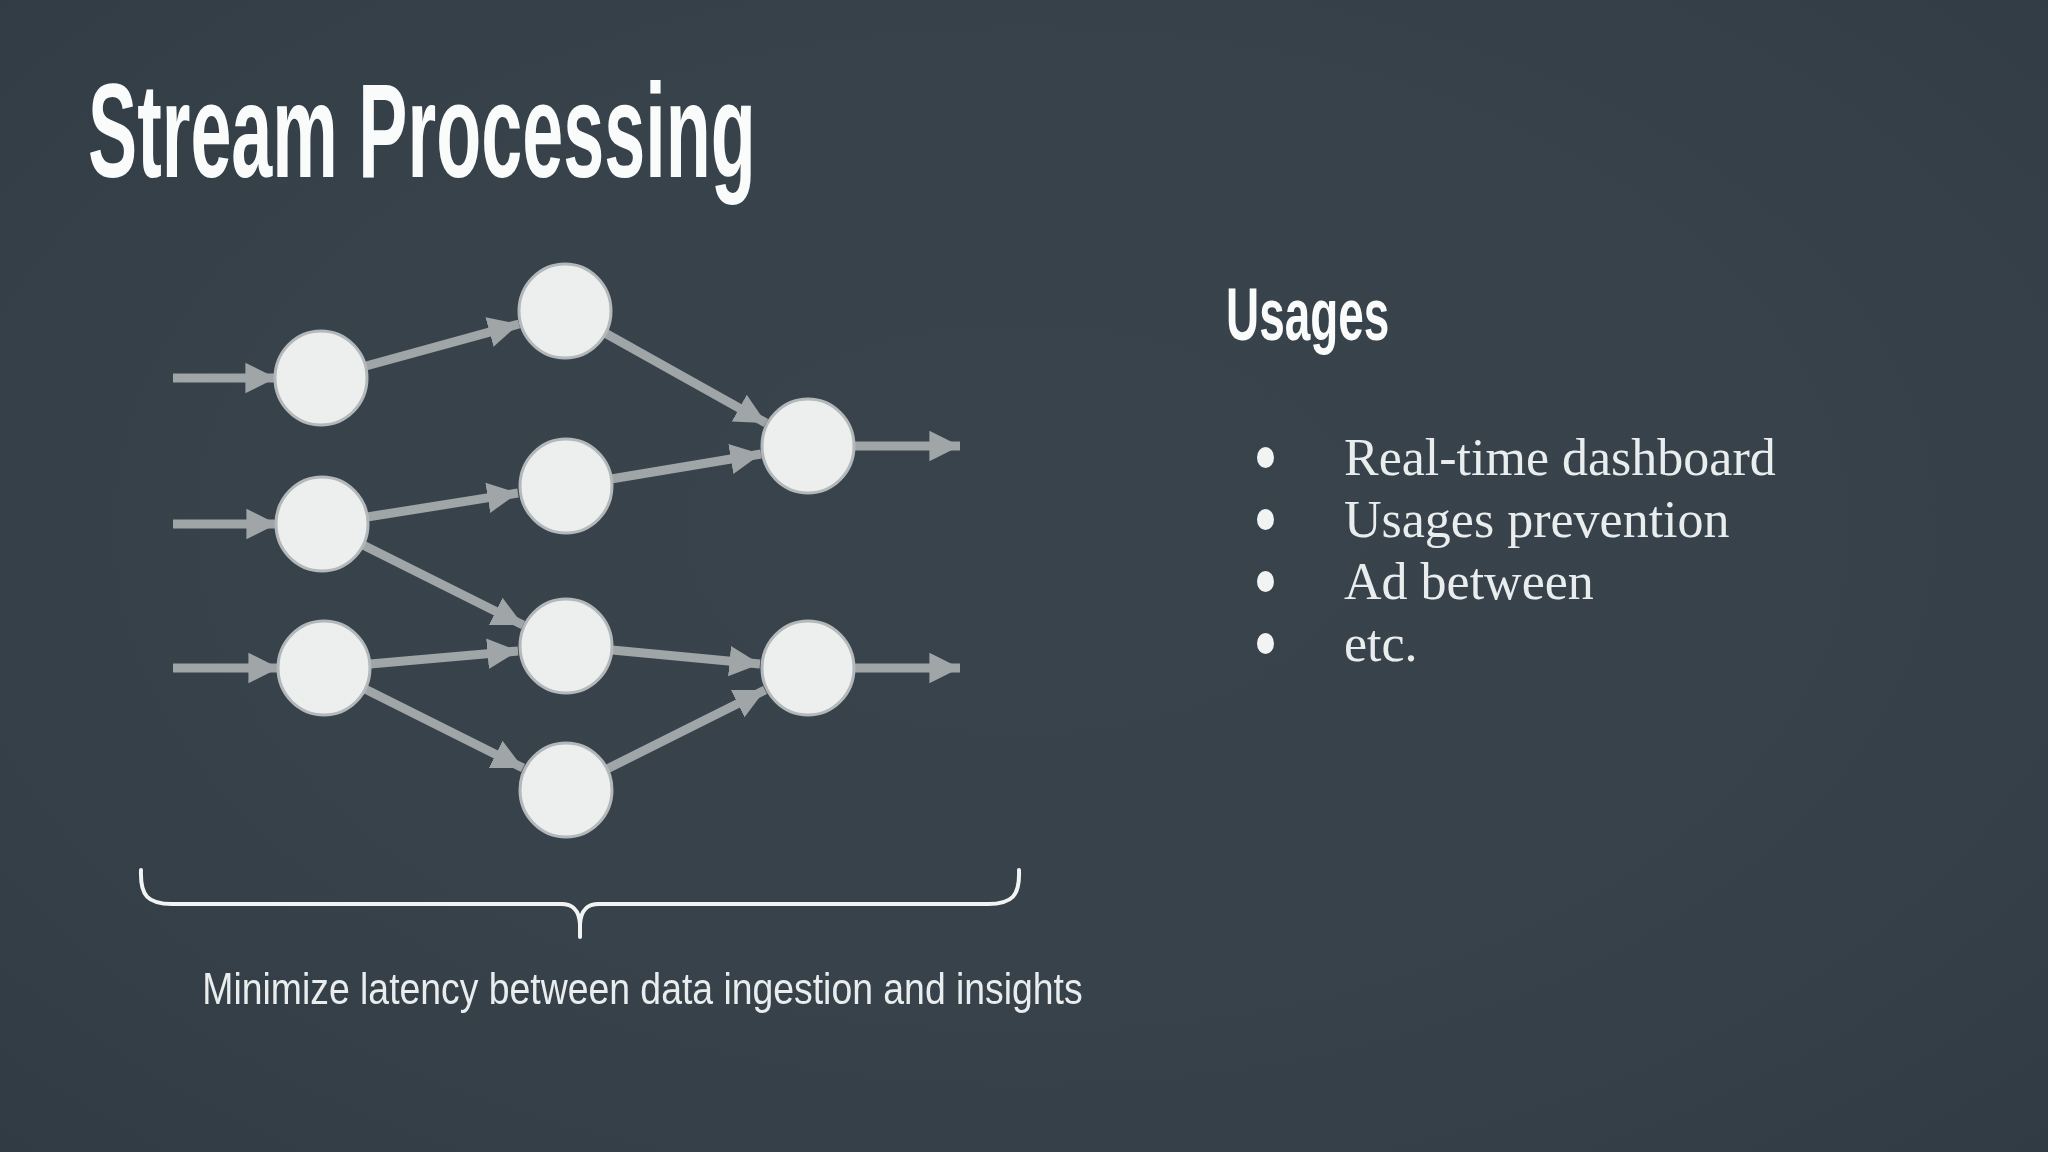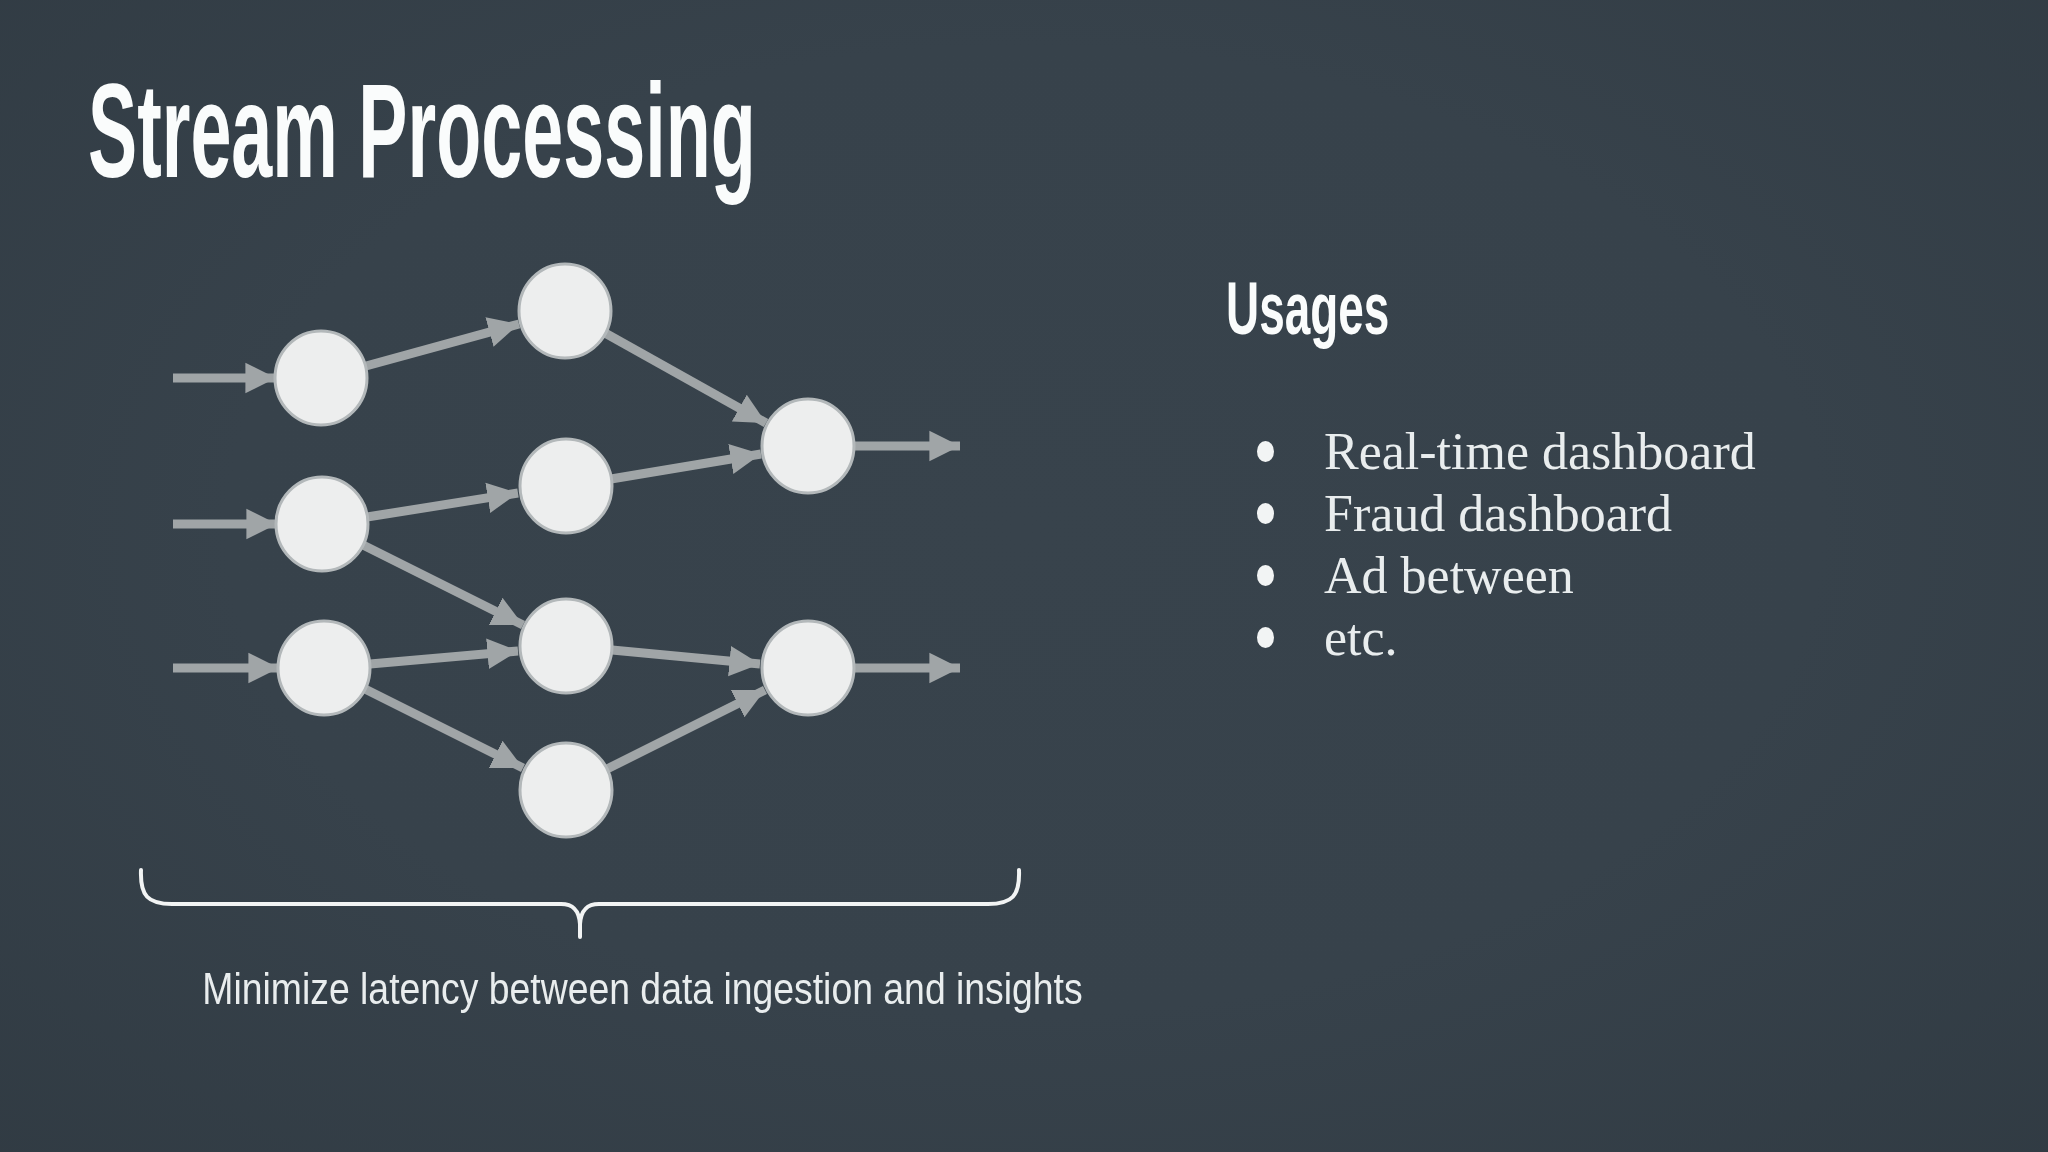--- a/index.html
+++ b/index.html
@@ -24,34 +24,34 @@
 
   .diagram-svg{position:absolute;left:0;top:0;width:2048px;height:1152px;}
 
   .caption{
     position:absolute;left:125px;top:963px;width:910px;
     font-size:45px;line-height:1.15;color:var(--body);
     text-align:center;white-space:nowrap;
     transform:scaleX(0.83);transform-origin:center top;
   }
 
-  .usages{position:absolute;left:1226px;top:272px;}
+  .usages{position:absolute;left:1226px;top:278px;}
   .usages-heading{
     font-size:74px;font-weight:700;line-height:1;color:var(--title);
     transform:scaleX(0.62);transform-origin:left top;
     white-space:nowrap;
   }
   .usages-list{
     position:absolute;left:31px;top:148px;
     list-style:none;width:620px;
   }
   .usages-list li{
     display:flex;align-items:center;height:62px;
     font-family:"Liberation Serif","DejaVu Serif",serif;
-    font-size:52px;color:var(--body);white-space:nowrap;
+    font-size:52px;color:var(--body);white-space:nowrap;gap:20px;
   }
   .bullet-dot{
     flex:0 0 auto;width:17px;height:21px;border-radius:50%;
     background:var(--brace);margin-right:50px;
   }
 </style>
 </head>
 <body>
 
 <div class="slide">
@@ -98,21 +98,21 @@
 
   <div class="usages">
     <div class="usages-heading">Usages</div>
     <ul class="usages-list">
         <li>
           <span class="bullet-dot"></span>
           <span>Real-time dashboard</span>
         </li>
         <li>
           <span class="bullet-dot"></span>
-          <span>Fraud dashboard</span>
+          <span>Usages prevention</span>
         </li>
         <li>
           <span class="bullet-dot"></span>
           <span>Ad between</span>
         </li>
         <li>
           <span class="bullet-dot"></span>
           <span>etc.</span>
         </li>
       </ul>

